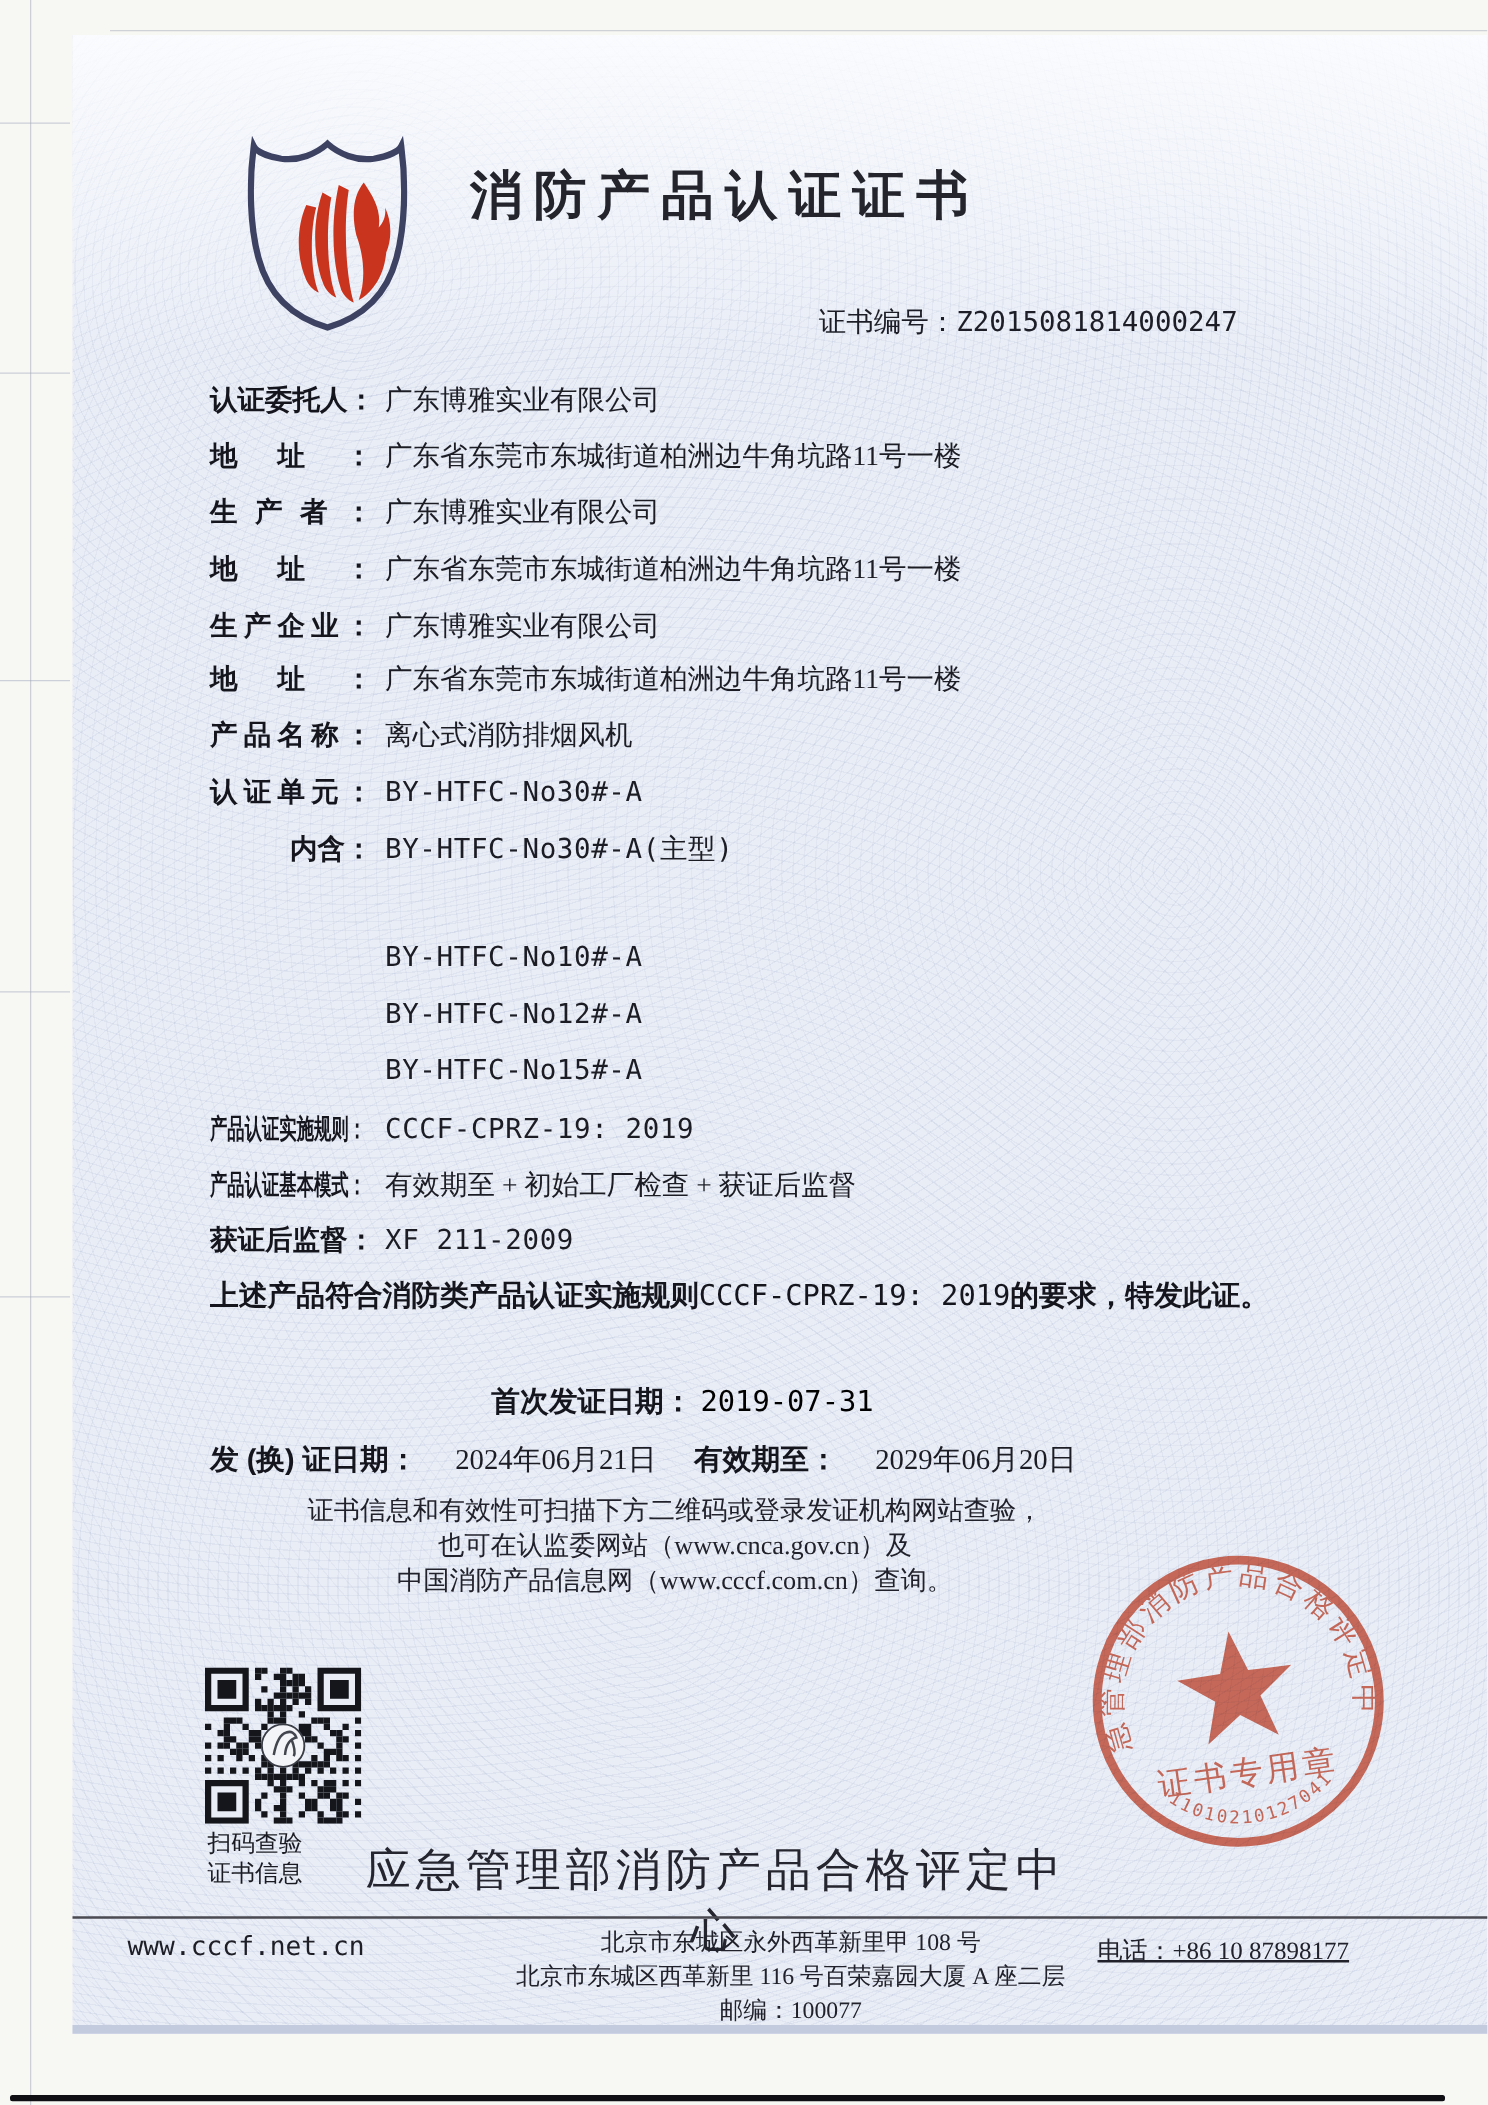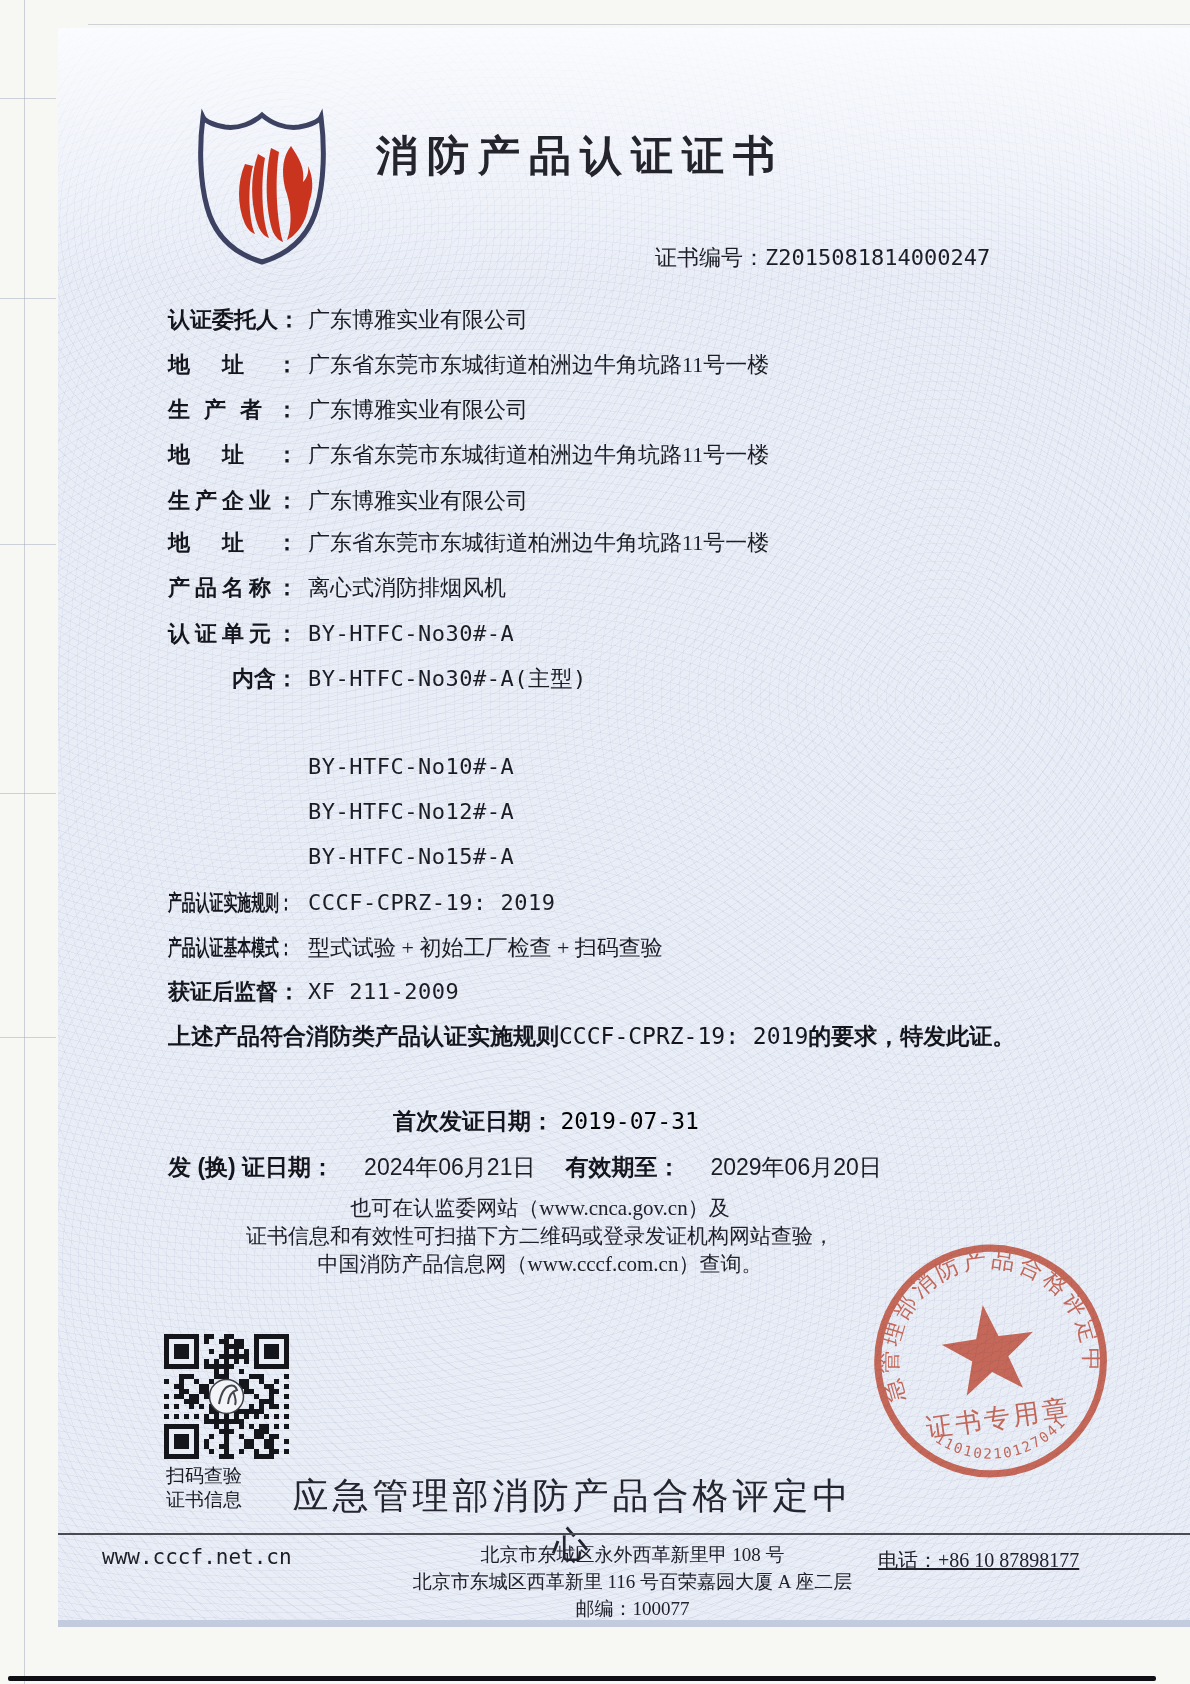--- a/index.html
+++ b/index.html
@@ -50,21 +50,21 @@
   .val.mono{font-family:"DejaVu Sans Mono",monospace;letter-spacing:.5px;}
   
   .statement{position:absolute;left:168px;top:1014px;width:858px;
     font-size:23px;line-height:45px;color:#14151d;white-space:normal;}
   .statement .b{font-weight:700;}
   .statement .code{font-family:"DejaVu Sans Mono",monospace;font-weight:400;}
   .first-issue{position:absolute;left:393px;top:1106px;font-size:23px;white-space:nowrap;}
   .first-issue .lab2{font-weight:700;color:#14151d;}
   .reissue{position:absolute;left:168px;top:1152px;font-size:23px;display:flex;gap:30px;white-space:nowrap;align-items:baseline;}
   .reissue .lab2{font-weight:700;color:#14151d;}
-  .reissue .v{font-family:Liberation Sans, sans-serif;color:#1b1c24;}
+  .reissue .v{font-family:Liberation Serif, serif;color:#1b1c24;}
   
   .verify{position:absolute;left:135px;top:1194px;width:810px;text-align:center;
     font-family:"Liberation Serif",serif;font-size:21px;line-height:28px;color:#20212a;}
   
   .qr{position:absolute;left:164px;top:1334px;}
   .qr-caption{position:absolute;left:166px;top:1464px;font-size:19px;line-height:24px;color:#191a22;}
   
   .issuer{position:absolute;left:285px;top:1472px;width:575px;text-align:center;
     font-family:"Liberation Serif",serif;font-size:36px;letter-spacing:4px;color:#24252e;}
   .seal{position:absolute;left:860px;top:1238px;transform:rotate(-8deg);opacity:.9;mix-blend-mode:multiply;}
@@ -156,21 +156,21 @@
   <div class="row" style="top:844px">
     <span class="lab"></span>
     <span class="val mono">BY-HTFC-No15#-A</span>
   </div>
   <div class="row" style="top:888px">
     <span class="lab long">产品认证实施规则：</span>
     <span class="val mono">CCCF-CPRZ-19: 2019</span>
   </div>
   <div class="row" style="top:933px">
     <span class="lab long">产品认证基本模式：</span>
-    <span class="val cjk">型式试验 + 初始工厂检查 + 扫码查验</span>
+    <span class="val cjk">有效期至 + 初始工厂检查 + 获证后监督</span>
   </div>
   <div class="row" style="top:977px">
     <span class="lab">获证后监督：</span>
     <span class="val mono">XF 211-2009</span>
   </div>
 
   <div class="statement">
     <span class="b">上述产品符合消防类产品认证实施规则</span><span class="code">CCCF-CPRZ-19: 2019</span><span class="b">的要求，特发此证。</span>
   </div>
 
@@ -179,22 +179,22 @@
     <span class="mono">2019-07-31</span>
   </div>
   <div class="reissue">
     <span class="lab2">发 (换) 证日期：</span>
     <span class="v">2024年06月21日</span>
     <span class="lab2">有效期至：</span>
     <span class="v">2029年06月20日</span>
   </div>
 
   <div class="verify">
+    <div>证书信息和有效性可扫描下方二维码或登录发证机构网站查验，</div>
     <div>也可在认监委网站（www.cnca.gov.cn）及</div>
-    <div>证书信息和有效性可扫描下方二维码或登录发证机构网站查验，</div>
     <div>中国消防产品信息网（www.cccf.com.cn）查询。</div>
   </div>
 
   <svg id="qr-svg" class="qr" width="125" height="125" viewBox="0 0 125 125">
       <rect x="40" y="0" width="5" height="5" fill="#15161c"></rect>
       <rect x="45" y="0" width="5" height="5" fill="#15161c"></rect>
       <rect x="60" y="0" width="5" height="5" fill="#15161c"></rect>
       <rect x="65" y="0" width="5" height="5" fill="#15161c"></rect>
       <rect x="40" y="5" width="5" height="5" fill="#15161c"></rect>
       <rect x="55" y="5" width="5" height="5" fill="#15161c"></rect>

